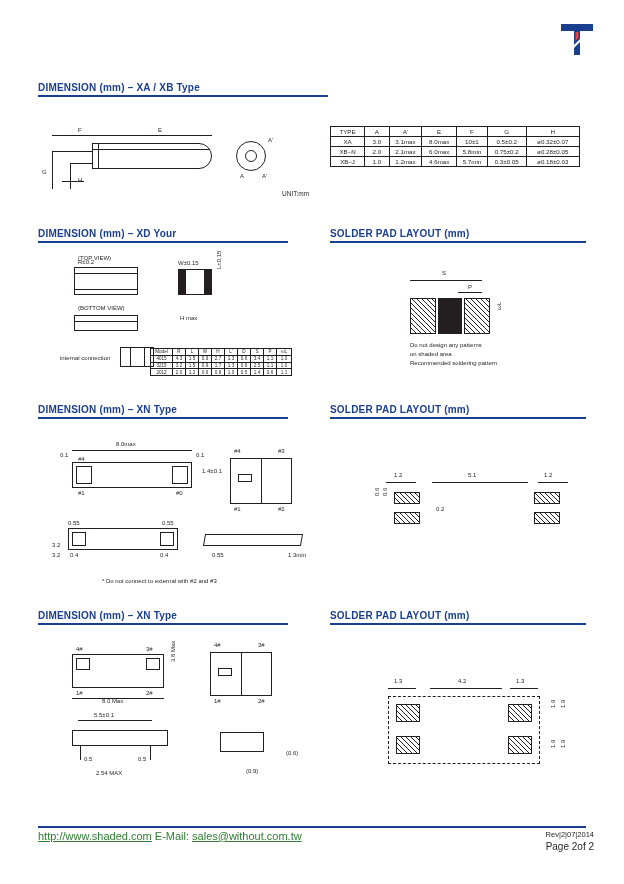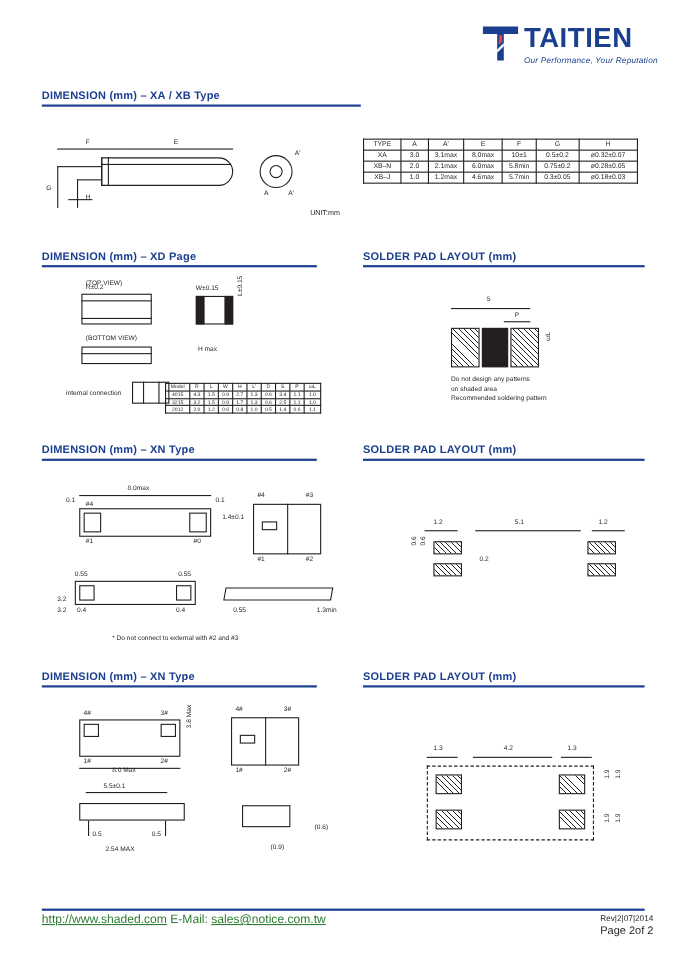--- a/index.html
+++ b/index.html
@@ -87,24 +87,20 @@
 
 <div class="logo-wrap">
   <div class="logo-mark">
     <svg width="34" height="34" viewBox="0 0 34 34">
       <polygon points="1,2 33,2 33,9 20,9 20,33 14,33 14,9 1,9" fill="#1b3f8f"></polygon>
       <polygon points="14,9 20,9 20,20 14,26" fill="#ffffff"></polygon>
       <polygon points="14,9 20,9 20,17 14,23" fill="#1b3f8f"></polygon>
       <polygon points="15.5,10 18.5,10 18.5,16 15.5,19" fill="#e8433a"></polygon>
     </svg>
   </div>
-  <div class="logo-text">
-    <div class="logo-name">TAITIEN</div>
-    <div class="logo-tag">Our Performance, Your Reputation</div>
-  </div>
 </div>
 
 <div class="sec" style="left:38px; top:82px; width:290px;">
   <div class="sec-title">DIMENSION (mm) – XA / XB Type</div>
   <div class="sec-rule"></div>
 </div>
 
 <div class="draw" style="left:40px; top:125px; width:260px; height:80px;">
 
   <div class="box" style="left:52px; top:18px; width:120px; height:26px; border-radius:0 13px 13px 0;"></div>
@@ -177,21 +173,21 @@
       <td>1.2max</td>
       <td>4.6max</td>
       <td>5.7min</td>
       <td>0.3±0.05</td>
       <td>ø0.18±0.03</td>
     </tr>
   </tbody>
 </table>
 
 <div class="sec" style="left:38px; top:228px; width:250px;">
-  <div class="sec-title">DIMENSION (mm) – XD Page</div>
+  <div class="sec-title">DIMENSION (mm) – XD Your</div>
   <div class="sec-rule"></div>
 </div>
 <div class="sec" style="left:330px; top:228px; width:256px;">
   <div class="sec-title">SOLDER PAD LAYOUT (mm)</div>
   <div class="sec-rule"></div>
 </div>
 
 <div class="draw" style="left:60px; top:255px; width:250px; height:140px;">
   <div class="lbl" style="left:18px; top:0px;">(TOP VIEW)</div>
 
@@ -413,19 +409,19 @@
 
   <div class="lbl" style="left:176px; top:30px; transform:rotate(-90deg); transform-origin:left top;">1.9</div>
   <div class="lbl" style="left:186px; top:30px; transform:rotate(-90deg); transform-origin:left top;">1.9</div>
   <div class="lbl" style="left:176px; top:70px; transform:rotate(-90deg); transform-origin:left top;">1.9</div>
   <div class="lbl" style="left:186px; top:70px; transform:rotate(-90deg); transform-origin:left top;">1.9</div>
 </div>
 
 <div class="footer-rule"></div>
 <div class="footer-left">
   <div>
-    <span style="text-decoration:underline;">http://www.shaded.com</span><span> E-Mail: </span><span style="text-decoration:underline;">sales@notice.com.tw</span>
+    <span style="text-decoration:underline;">http://www.shaded.com</span><span> E-Mail: </span><span style="text-decoration:underline;">sales@without.com.tw</span>
   </div>
 </div>
 <div class="footer-right">
   <div class="rev">Rev|2|07|2014</div>
   <div class="pg">Page 2of 2</div>
 </div>
 
 </body></html>

